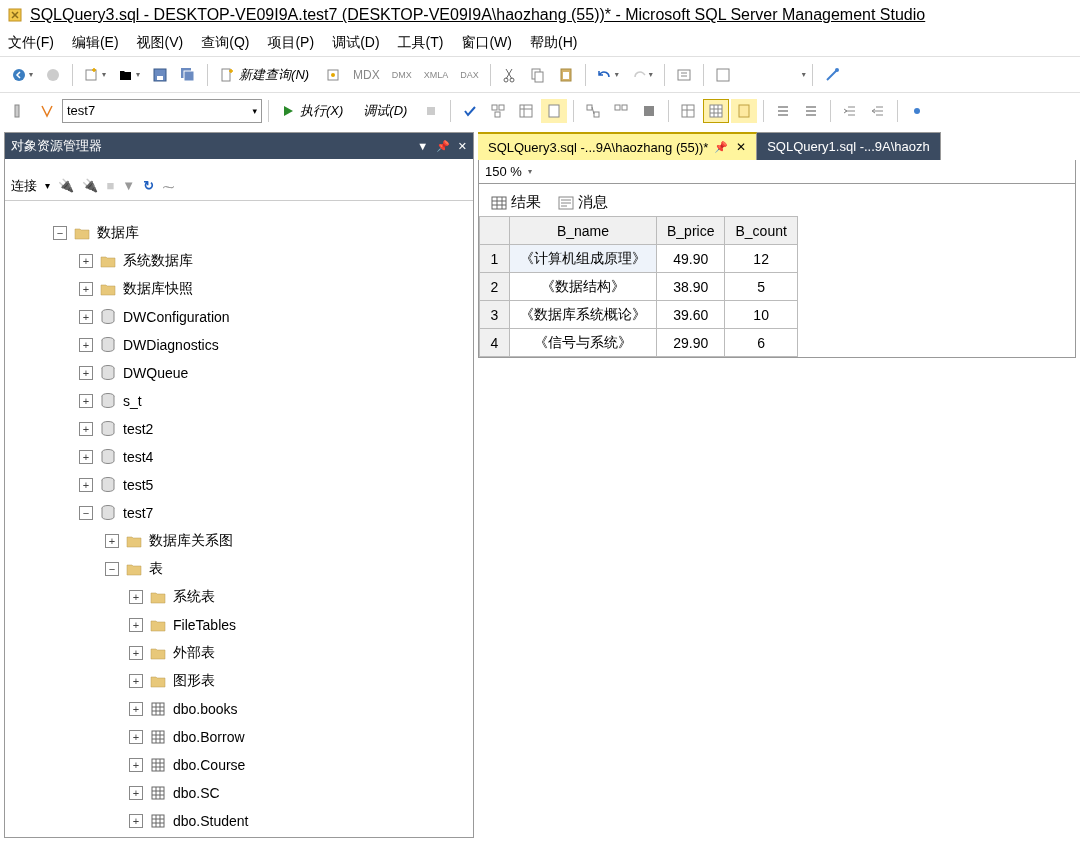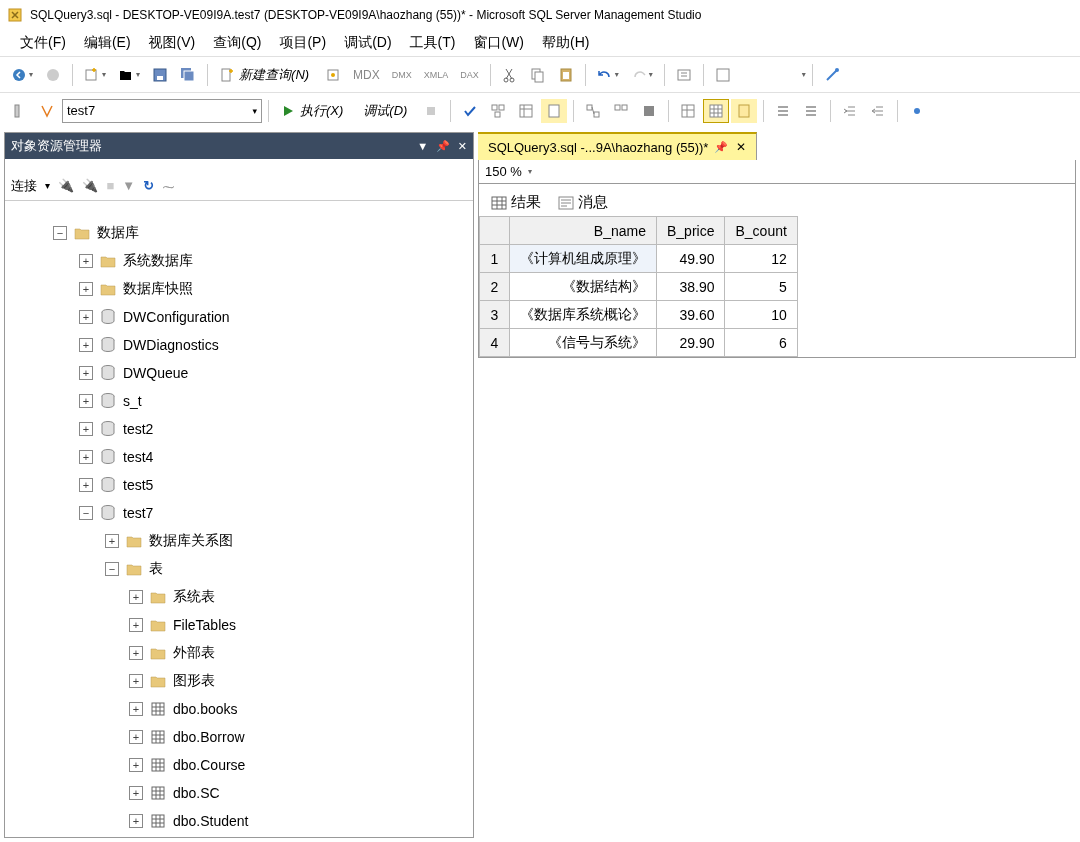--- a/index.html
+++ b/index.html
@@ -1,20 +1,20 @@
 <!DOCTYPE html>
 <html><head>
 <meta charset="utf-8">
 <style>
 * { box-sizing: border-box; margin: 0; padding: 0; }
 body { font-family: "Microsoft YaHei", "Segoe UI", sans-serif; font-size: 13px; color: #000; background: #fff; width: 1080px; height: 842px; overflow: hidden; }
 .titlebar { height: 30px; display: flex; align-items: center; padding: 0 6px; background: #fff; }
 .titlebar .icon { width: 18px; height: 18px; margin-right: 6px; display: inline-flex; align-items: center; justify-content: center; }
-.titlebar .title { font-size: 12px; }
-.menubar { height: 26px; display: flex; align-items: center; padding: 0 20px; gap: 18px; background: #fff; font-size: 14px; }
+.titlebar .title { font-size: 16px; text-decoration: underline; }
+.menubar { height: 26px; display: flex; align-items: center; padding: 0 8px; gap: 18px; background: #fff; font-size: 14px; }
 .menubar span { cursor: default; }
 .toolbar { display: flex; align-items: center; padding: 2px 6px; background: #fff; border-top: 1px solid #e0e0e0; height: 36px; gap: 2px; }
 .toolbar .sep { width: 1px; height: 22px; background: #ccc; margin: 0 4px; }
 .tbtn { min-width: 24px; height: 24px; display: inline-flex; align-items: center; justify-content: center; padding: 0 4px; cursor: pointer; border: 1px solid transparent; }
 .tbtn svg { width: 16px; height: 16px; }
 .tlabel { font-size: 13px; padding: 0 4px; font-style: italic; }
 .dropdown-arrow { font-size: 8px; margin-left: 2px; color: #666; }
 .combo { height: 24px; border: 1px solid #999; padding: 0 4px; min-width: 200px; background: #fff; display: flex; align-items: center; justify-content: space-between; }
 .combo span:last-child { font-size: 9px; }
 .main { display: flex; height: calc(100% - 128px); }
@@ -41,21 +41,21 @@
 .code .margin { position: absolute; left:0; top:0; bottom:0; width: 30px; background: #f5f5f5; border-right: 1px solid #ddd; }
 .code .margin::before { content:""; position:absolute; left:3px; top:6px; width:10px; height:22px; background:#f2e07a; }
 .code-line { margin-left: 24px; }
 .kw { color: #0000e0; }
 .wavy { text-decoration: wavy underline red; }
 .zoombar { height: 24px; border: 1px solid #999; border-top: none; display:flex; align-items:center; padding:0 6px; font-size:13px; gap:4px;}
 .results-header { height: 32px; display: flex; align-items: flex-end; padding: 0 6px; gap: 5px; border-left: 1px solid #999; border-right: 1px solid #999; }
 .results-header .rtab { display:flex; align-items:center; gap:4px; font-size:15px; padding:4px 6px; }
 .grid { border: 1px solid #999; border-top:none; font-size: 14px; }
 .grid table { border-collapse: collapse; }
-.grid th, .grid td { border: 1px solid #bbb; padding: 4px 10px; text-align: right; height: 28px; }
+.grid th, .grid td { border: 1px solid #bbb; padding: 4px 10px; text-align: center; height: 28px; }
 .grid th { background: #f0f0f0; font-weight: normal; }
 .grid .rownum { background: #f0f0f0; width: 30px; text-align: center; }
 .grid td.sel { border: 1px dotted #555; background: #eef3fa; }
 svg.folder { fill: #e8c87a; stroke: #b89b50; stroke-width:0.5; }
 </style>
 </head>
 <body>
 
 <div class="titlebar">
   <span class="icon">
@@ -557,20 +557,23 @@
         </div>
     </div>
   </div>
 
   <div class="editor-area">
     <div class="tabstrip">
       <div class="tab active">
         <span>SQLQuery3.sql -...9A\haozhang (55))*</span>
         <span class="pin">📌</span>
         <span class="close">✕</span>
+      </div>
+      <div class="tab darktab">
+        <span>SQLQuery1.sql -...9A\haozh</span>
       </div>
     </div>
     <div class="zoombar">
       <span>150 %</span>
       <span class="dropdown-arrow">▾</span>
     </div>
     <div class="results-header">
       <div class="rtab">
         <svg width="16" height="14">
             <rect x="1" y="1" width="14" height="12" fill="#fff" stroke="#666"></rect>

